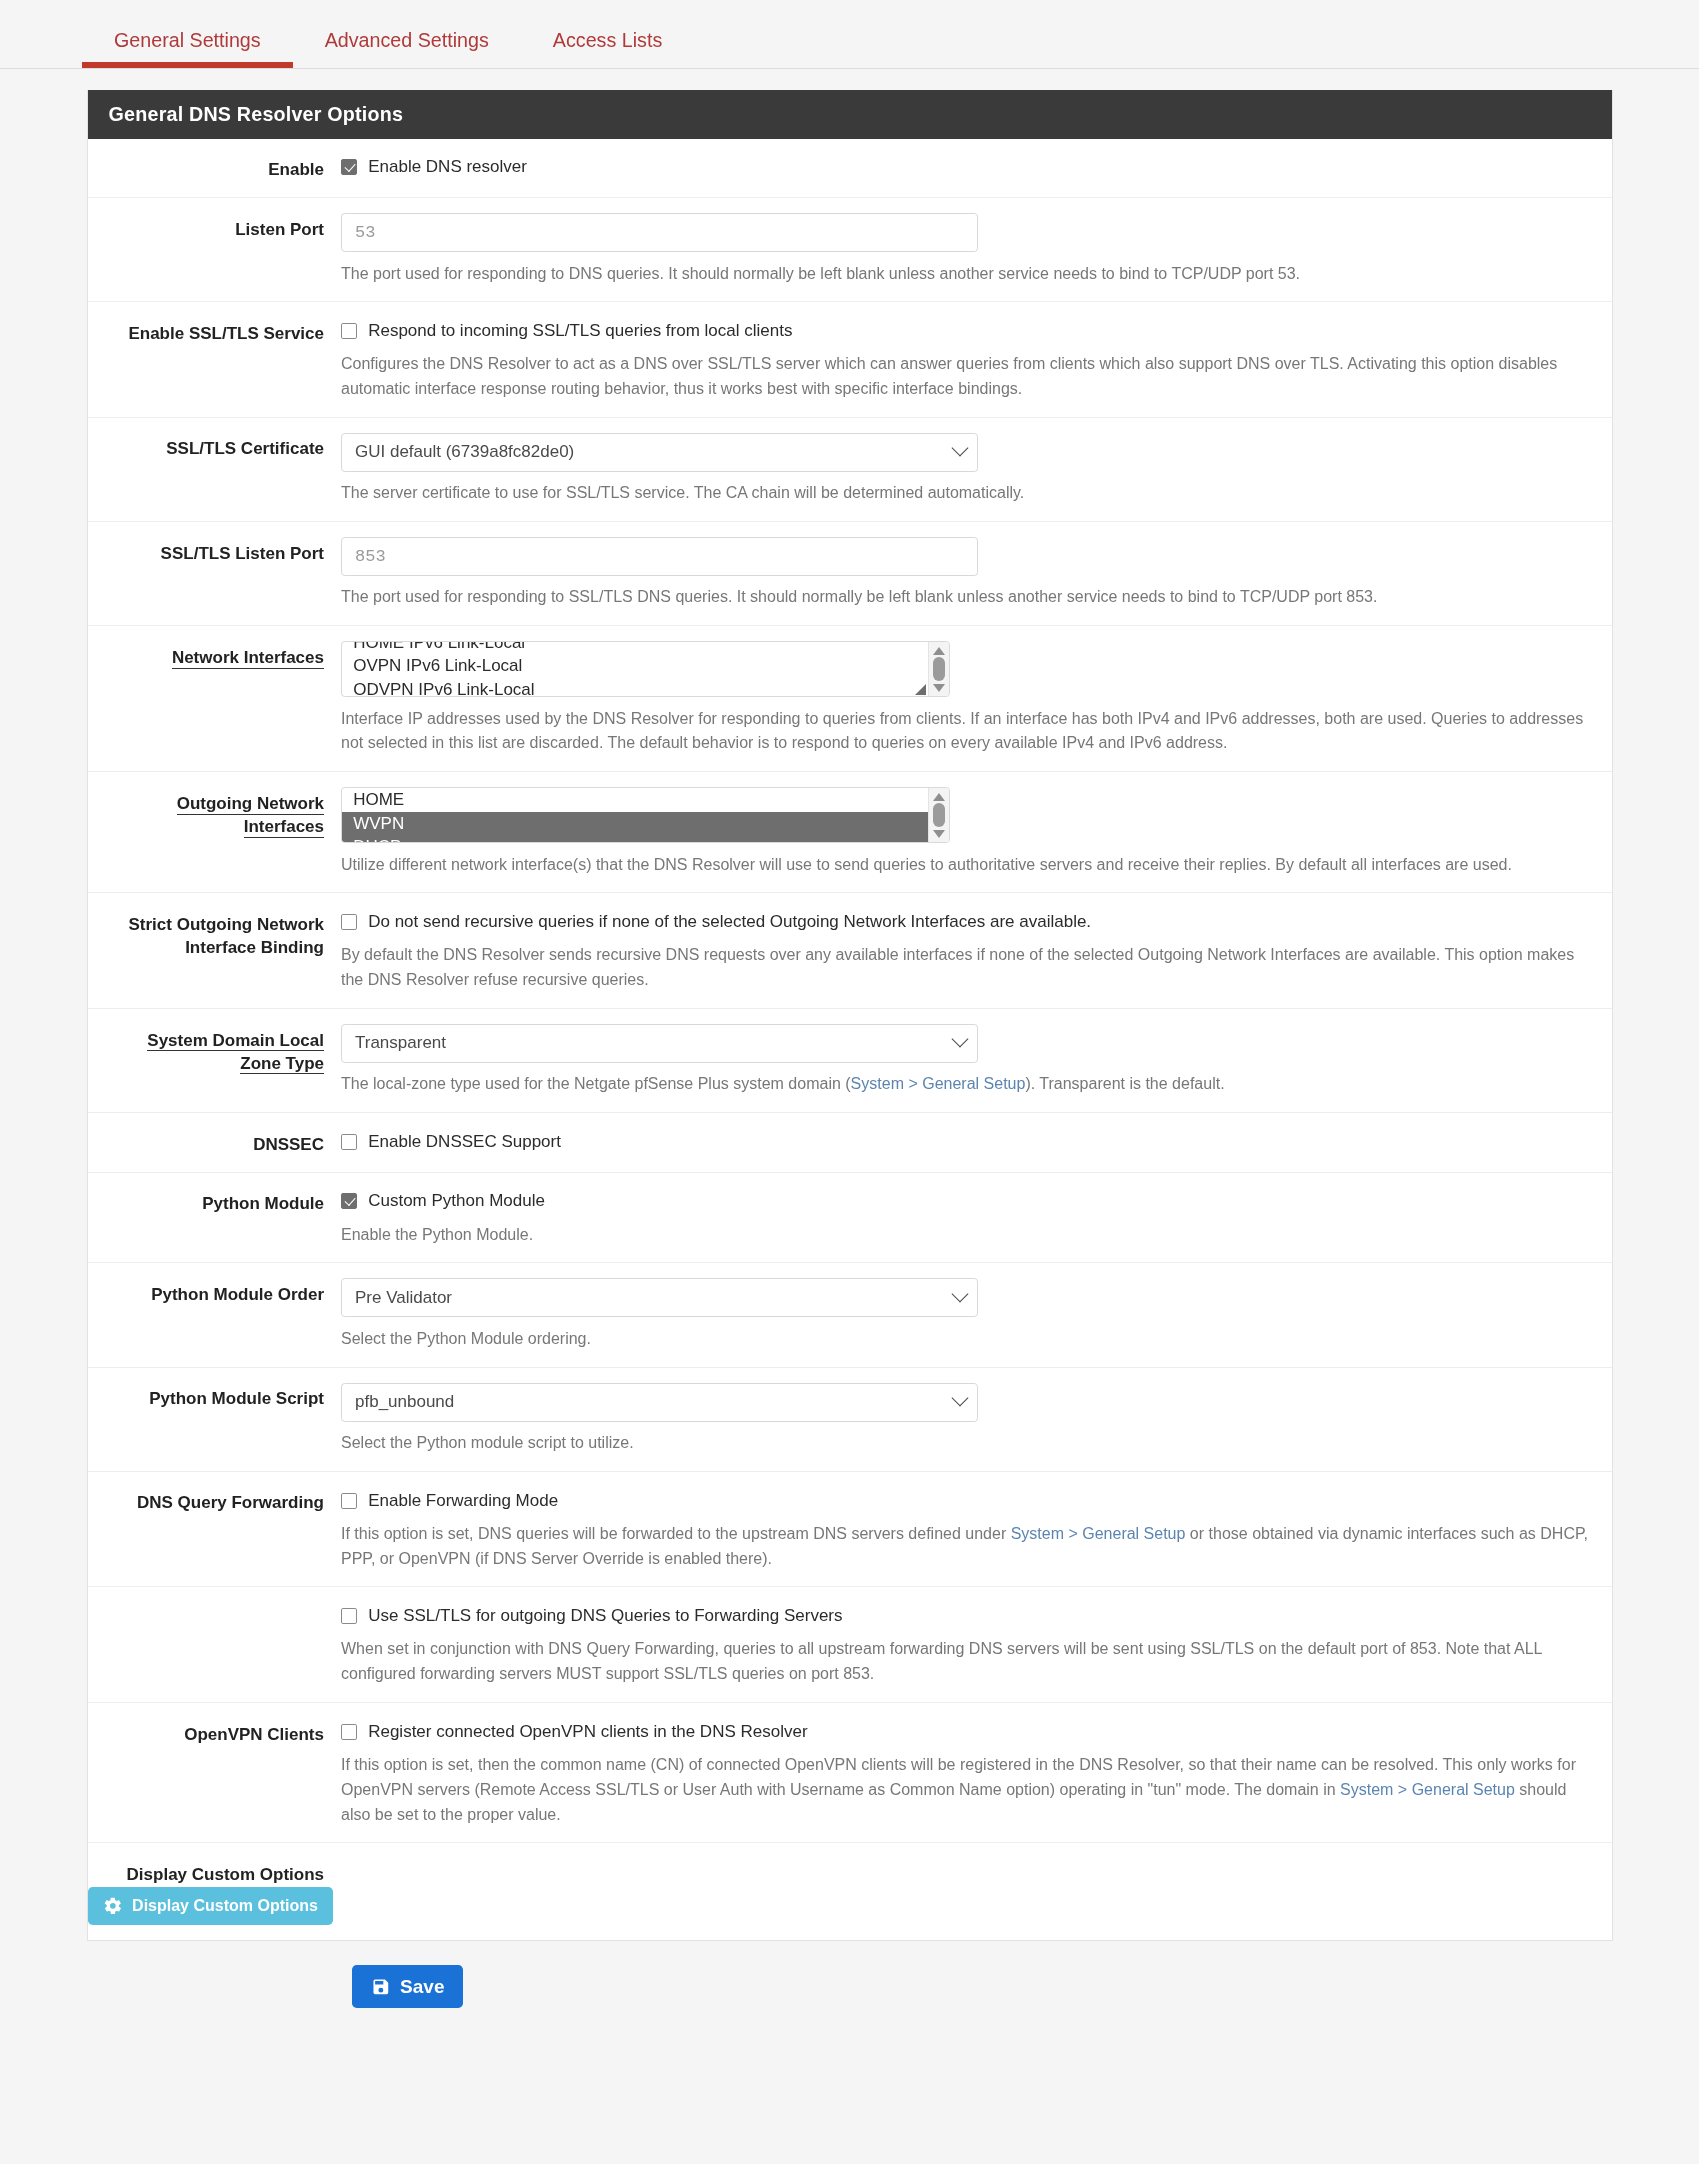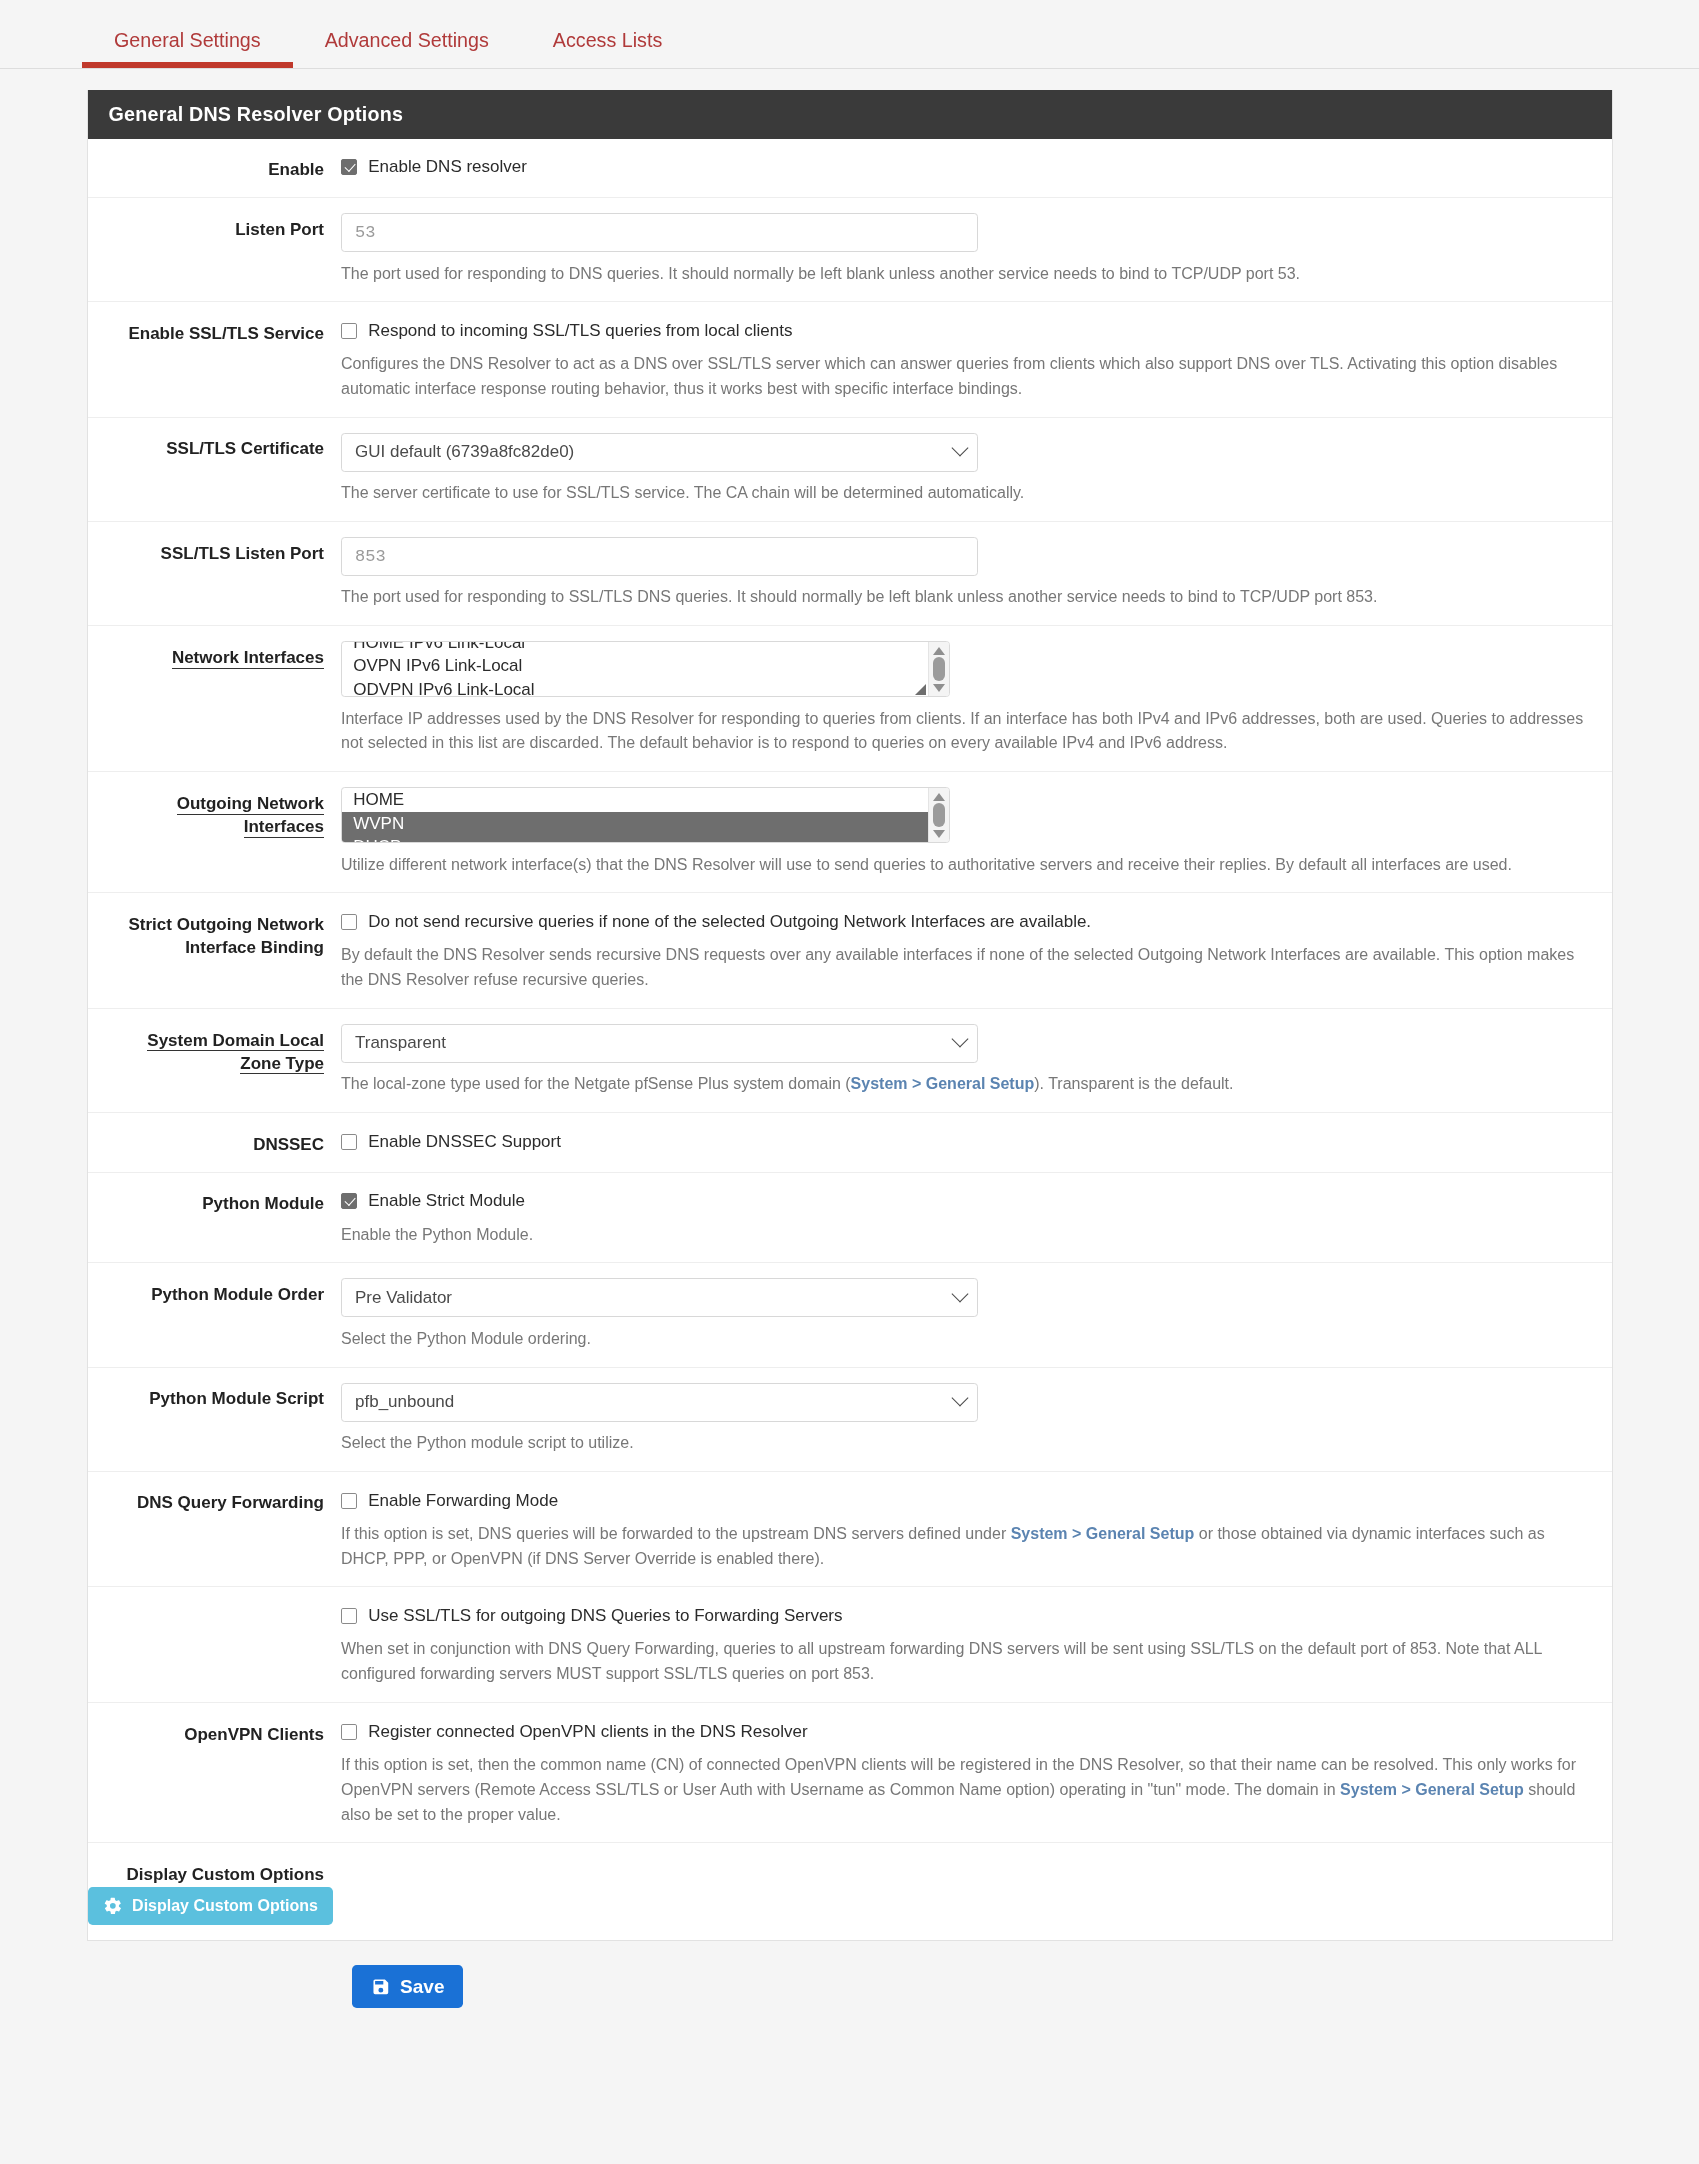--- a/index.html
+++ b/index.html
@@ -128,21 +128,20 @@
   .helptext {
     font-size: 16px;
     color: #777777;
     line-height: 1.55;
     margin-top: 9.4px;
     max-width: 1330px;
   }
   .helptext a {
     color: #5b84b1;
     text-decoration: none;
-    font-weight: bold;
   }
 
   input.textfield {
     width: 637px;
     height: 39px;
     padding: 5.6px 13px;
     font-size: 17px;
     border: 0.9px solid #d8d8d8;
     border-radius: 3.7px;
     background: #fff;
@@ -427,21 +426,21 @@
         <span class="cb-label">Enable DNSSEC Support</span>
       </div>
     </div>
   </div>
 
   <div class="row">
     <div class="row-label">Python Module</div>
     <div class="row-body">
       <div class="checkline">
         <span class="cb checked"></span>
-        <span class="cb-label">Enable Strict Module</span>
+        <span class="cb-label">Custom Python Module</span>
       </div>
       <div class="helptext">Enable the Python Module.</div>
     </div>
   </div>
 
   <div class="row">
     <div class="row-label">Python Module Order</div>
     <div class="row-body">
       <div class="selectbox">
         <span class="sel-val">Pre Validator</span>

